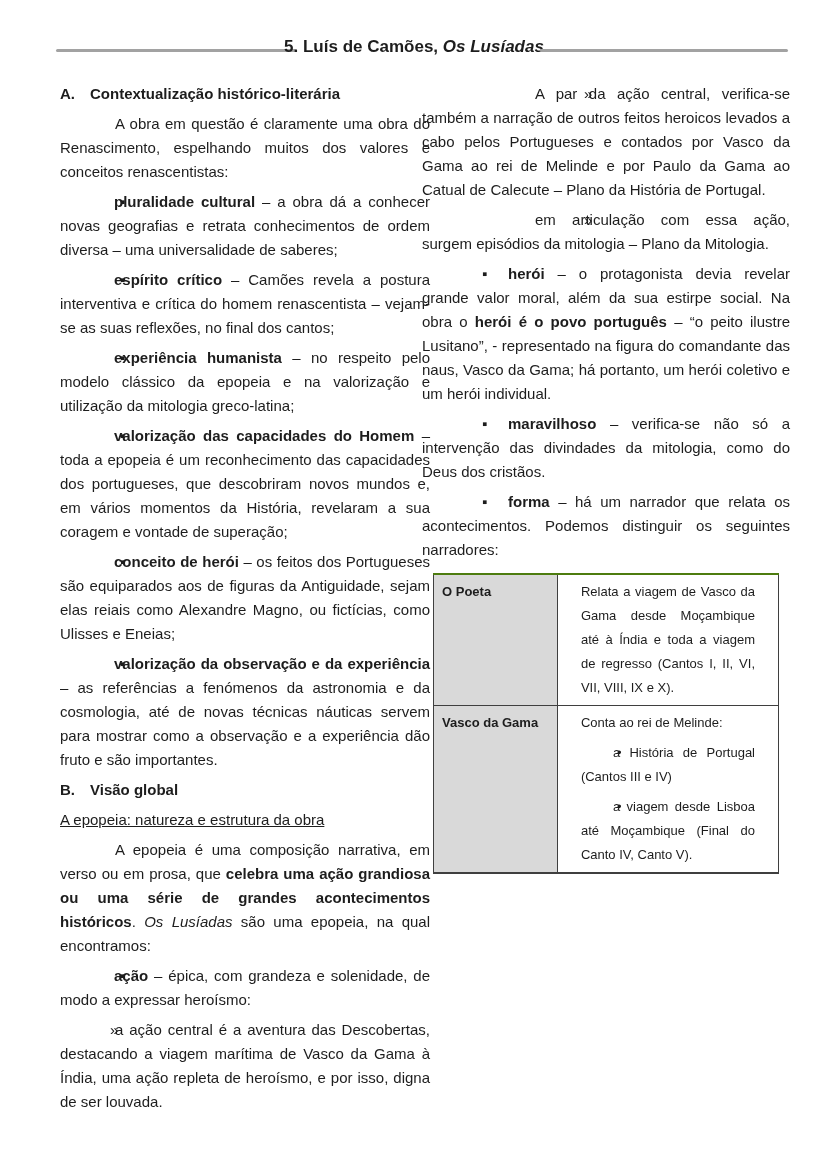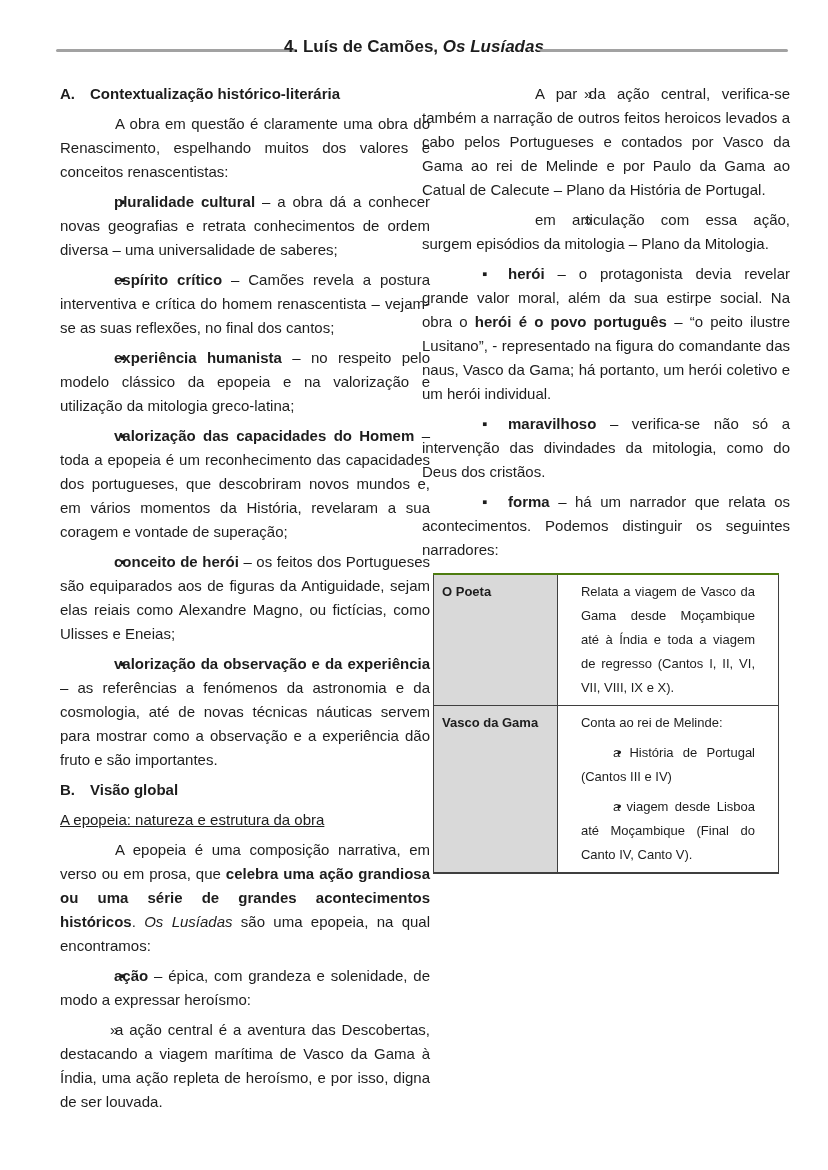--- a/index.html
+++ b/index.html
@@ -53,21 +53,21 @@
   .desc-cell { width:190px; padding:5px 23px; text-align:justify; }
   .cell-li { text-indent:18px; margin-top:6px; }
   .cell-li .dot { display:inline-block; width:14px; }
 </style>
 </head>
 <body>
 
 <div class="page">
 
   <div class="rule rule-left"></div>
-  <div class="doc-title"><span>4. Luís de Camões, </span><i>Os Lusíadas</i></div>
+  <div class="doc-title"><span>5. Luís de Camões, </span><i>Os Lusíadas</i></div>
   <div class="rule rule-right"></div>
 
   <div class="col col-left">
     <p class="heading"><span class="hmark">A.</span><span>Contextualização histórico-literária</span></p>
     <p class="indent1">A obra em questão é claramente uma obra do Renascimento, espelhando muitos dos valores e conceitos renascentistas:</p>
 
     <p class="bullet"><span class="bmark">▪</span><b>pluralidade cultural</b><span> – a obra dá a conhecer novas geografias e retrata conhecimentos de ordem diversa – uma universalidade de saberes;</span></p>
     <p class="bullet"><span class="bmark">▪</span><b>espírito crítico</b><span> – Camões revela a postura interventiva e crítica do homem renascentista – vejam-se as suas reflexões, no final dos cantos;</span></p>
     <p class="bullet"><span class="bmark">▪</span><b>experiência humanista</b><span> – no respeito pelo modelo clássico da epopeia e na valorização e utilização da mitologia greco-latina;</span></p>
     <p class="bullet"><span class="bmark">▪</span><b>valorização das capacidades do Homem</b><span> – toda a epopeia é um reconhecimento das capacidades dos portugueses, que descobriram novos mundos e, em vários momentos da História, revelaram a sua coragem e vontade de superação;</span></p>

